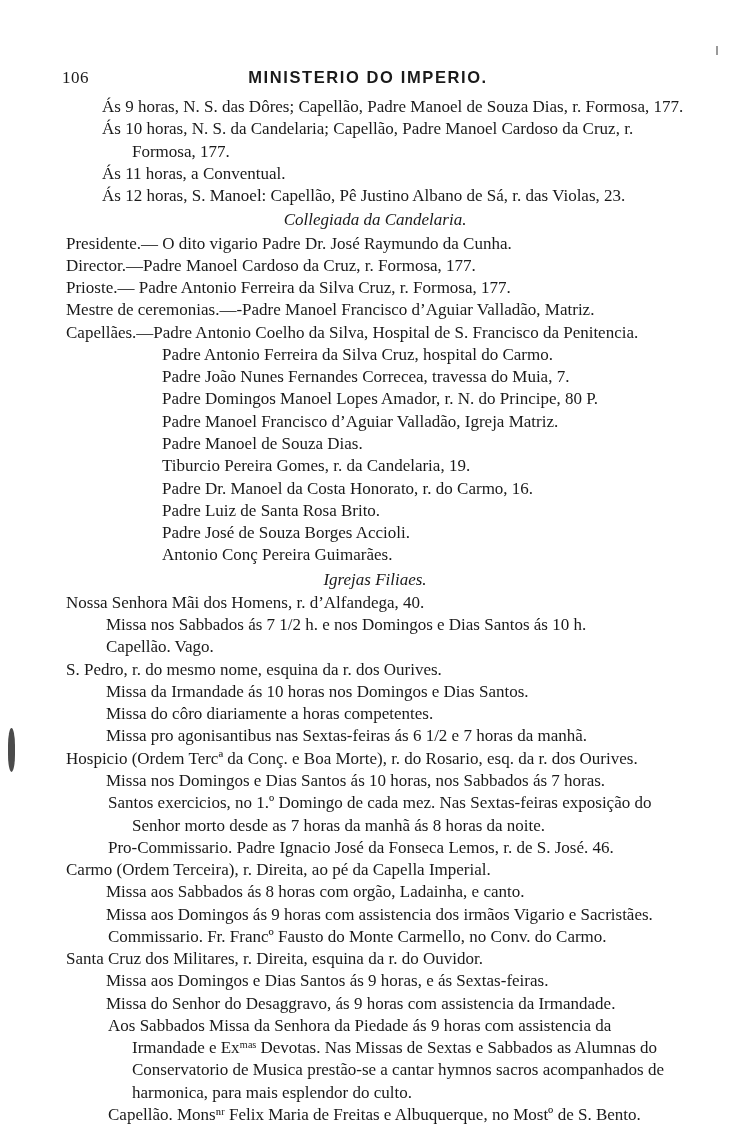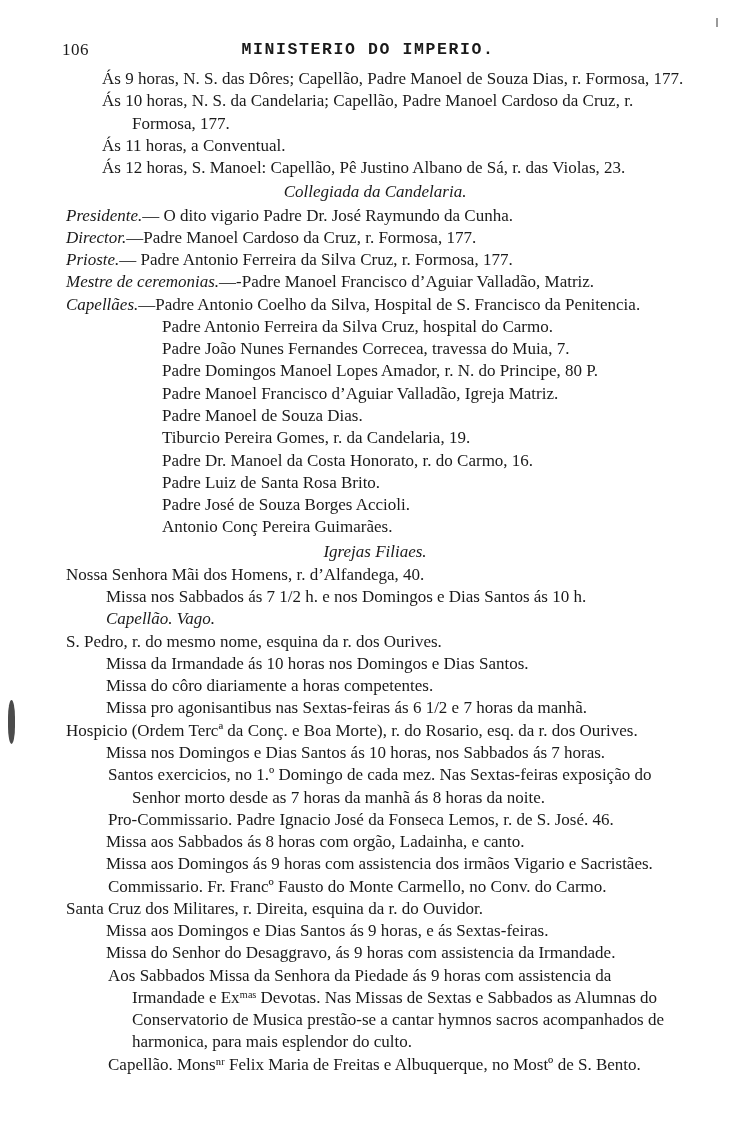--- a/index.html
+++ b/index.html
@@ -14,39 +14,40 @@
     color: #1a1a1a;
     position: relative;
     overflow: hidden;
   }
   .page {
     position: relative;
     width: 736px;
     height: 946px;
     padding: 0;
     box-sizing: border-box;
+    margin-top: 28px;
   }
   .page-number {
     position: absolute;
     left: 62px;
     top: 40px;
     font-size: 17px;
     font-family: "Liberation Serif", serif;
     letter-spacing: 0.5px;
   }
   .header-title {
     position: absolute;
     left: 0;
     right: 0;
     top: 40px;
     text-align: center;
     font-size: 16.5px;
     font-weight: bold;
     letter-spacing: 1.6px;
-    font-family: Liberation Mono, monospace;
+    font-family: Liberation Sans, sans-serif;
   }
   .content {
     position: absolute;
     left: 66px;
     top: 68px;
     width: 618px;
     font-size: 17px;
     line-height: 1.31;
   }
   .line {
@@ -59,21 +60,21 @@
   .ind3 { margin-left: 96px; }
   .ind-hang2 { margin-left: 52px; text-indent: -52px; }
   .ind-hang5 { margin-left: 66px; text-indent: -30px; }
   .ind-hang6 { margin-left: 66px; text-indent: -24px; }
   .center {
     text-align: center;
     font-style: italic;
     margin-top: 2px;
     margin-bottom: 1px;
   }
-  .it { font-style: italic; }
+  .it { }
   .hang-role { margin-left: 112px; text-indent: -112px; }
   .edge-mark {
     position: absolute;
     left: 8px;
     top: 700px;
     width: 7px;
     height: 44px;
     background: #2b2b2b;
     border-radius: 50% / 40%;
     opacity: 0.85;
@@ -134,20 +135,21 @@
     <p class="line ind0">S. Pedro, r. do mesmo nome, esquina da r. dos Ourives.</p>
     <p class="line ind2">Missa da Irmandade ás 10 horas nos Domingos e Dias Santos.</p>
     <p class="line ind2">Missa do côro diariamente a horas competentes.</p>
     <p class="line ind2">Missa pro agonisantibus nas Sextas-feiras ás 6 1/2 e 7 horas da manhã.</p>
 
     <p class="line ind0">Hospicio (Ordem Tercª da Conç. e Boa Morte), r. do Rosario, esq. da r. dos Ourives.</p>
     <p class="line ind2">Missa nos Domingos e Dias Santos ás 10 horas, nos Sabbados ás 7 horas.</p>
     <p class="line ind-hang6">Santos exercicios, no 1.º Domingo de cada mez. Nas Sextas-feiras exposição do Senhor morto desde as 7 horas da manhã ás 8 horas da noite.</p>
     <p class="line ind-hang6">Pro-Commissario. Padre Ignacio José da Fonseca Lemos, r. de S. José. 46.</p>
 
+    <p class="line ind0">Carmo (Ordem Terceira), r. Direita, ao pé da Capella Imperial.</p>
     <p class="line ind2">Missa aos Sabbados ás 8 horas com orgão, Ladainha, e canto.</p>
     <p class="line ind2">Missa aos Domingos ás 9 horas com assistencia dos irmãos Vigario e Sacristães.</p>
     <p class="line ind-hang6">Commissario. Fr. Francº Fausto do Monte Carmello, no Conv. do Carmo.</p>
 
     <p class="line ind0">Santa Cruz dos Militares, r. Direita, esquina da r. do Ouvidor.</p>
     <p class="line ind2">Missa aos Domingos e Dias Santos ás 9 horas, e ás Sextas-feiras.</p>
     <p class="line ind2">Missa do Senhor do Desaggravo, ás 9 horas com assistencia da Irmandade.</p>
     <p class="line ind-hang6">Aos Sabbados Missa da Senhora da Piedade ás 9 horas com assistencia da Irmandade e Exᵐᵃˢ Devotas. Nas Missas de Sextas e Sabbados as Alumnas do Conservatorio de Musica prestão-se a cantar hymnos sacros acompanhados de harmonica, para mais esplendor do culto.</p>
     <p class="line ind-hang6">Capellão. Monsⁿʳ Felix Maria de Freitas e Albuquerque, no Mostº de S. Bento.</p>
 

